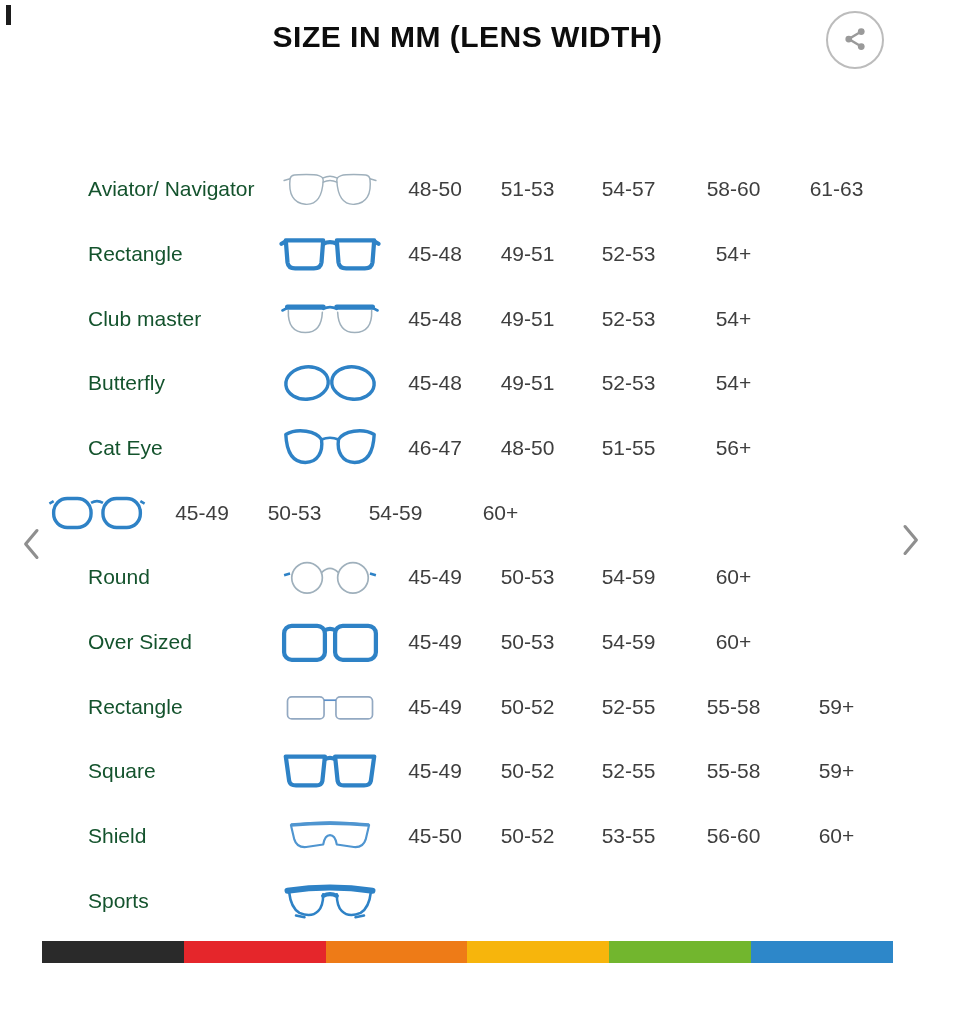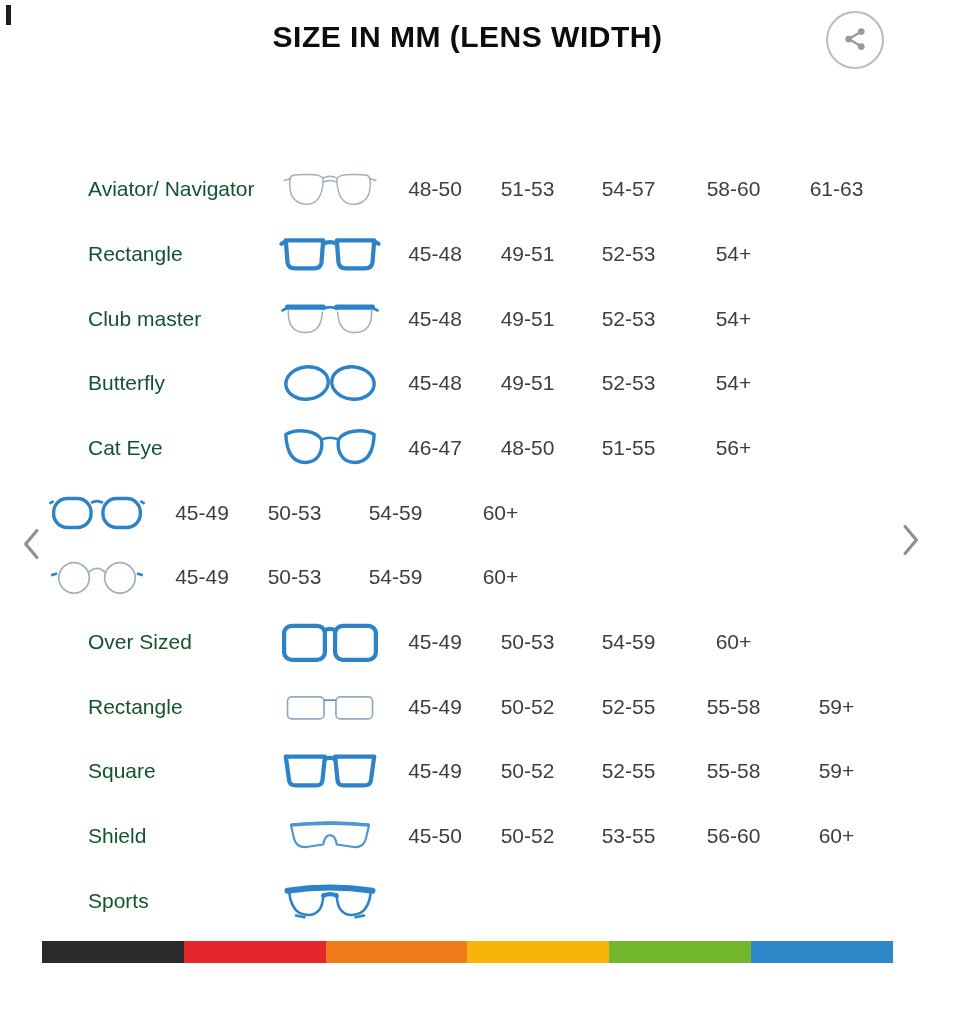--- a/index.html
+++ b/index.html
@@ -178,20 +178,21 @@
               </g>
             </svg>
           </div>
           <div class="cell col-2">45-49</div>
           <div class="cell col-3">50-53</div>
           <div class="cell col-4">54-59</div>
           <div class="cell col-5">60+</div>
           <div class="cell col-6"></div>
         </div>
         <div class="trow">
+          <div class="cell name-cell col-0">Round</div>
           <div class="cell icon-cell col-1">
             <svg viewBox="0 0 120 56">
               <g fill="none" stroke="#9fb0bc" stroke-width="2">
                 <circle cx="33" cy="29" r="18"></circle>
                 <circle cx="87" cy="29" r="18"></circle>
                 <path d="M50 23 Q60 13 70 23"></path>
               </g>
               <path d="M13 24 L6 26 M107 24 L114 26" stroke="#2e82c6" stroke-width="3"></path>
             </svg>
           </div>

